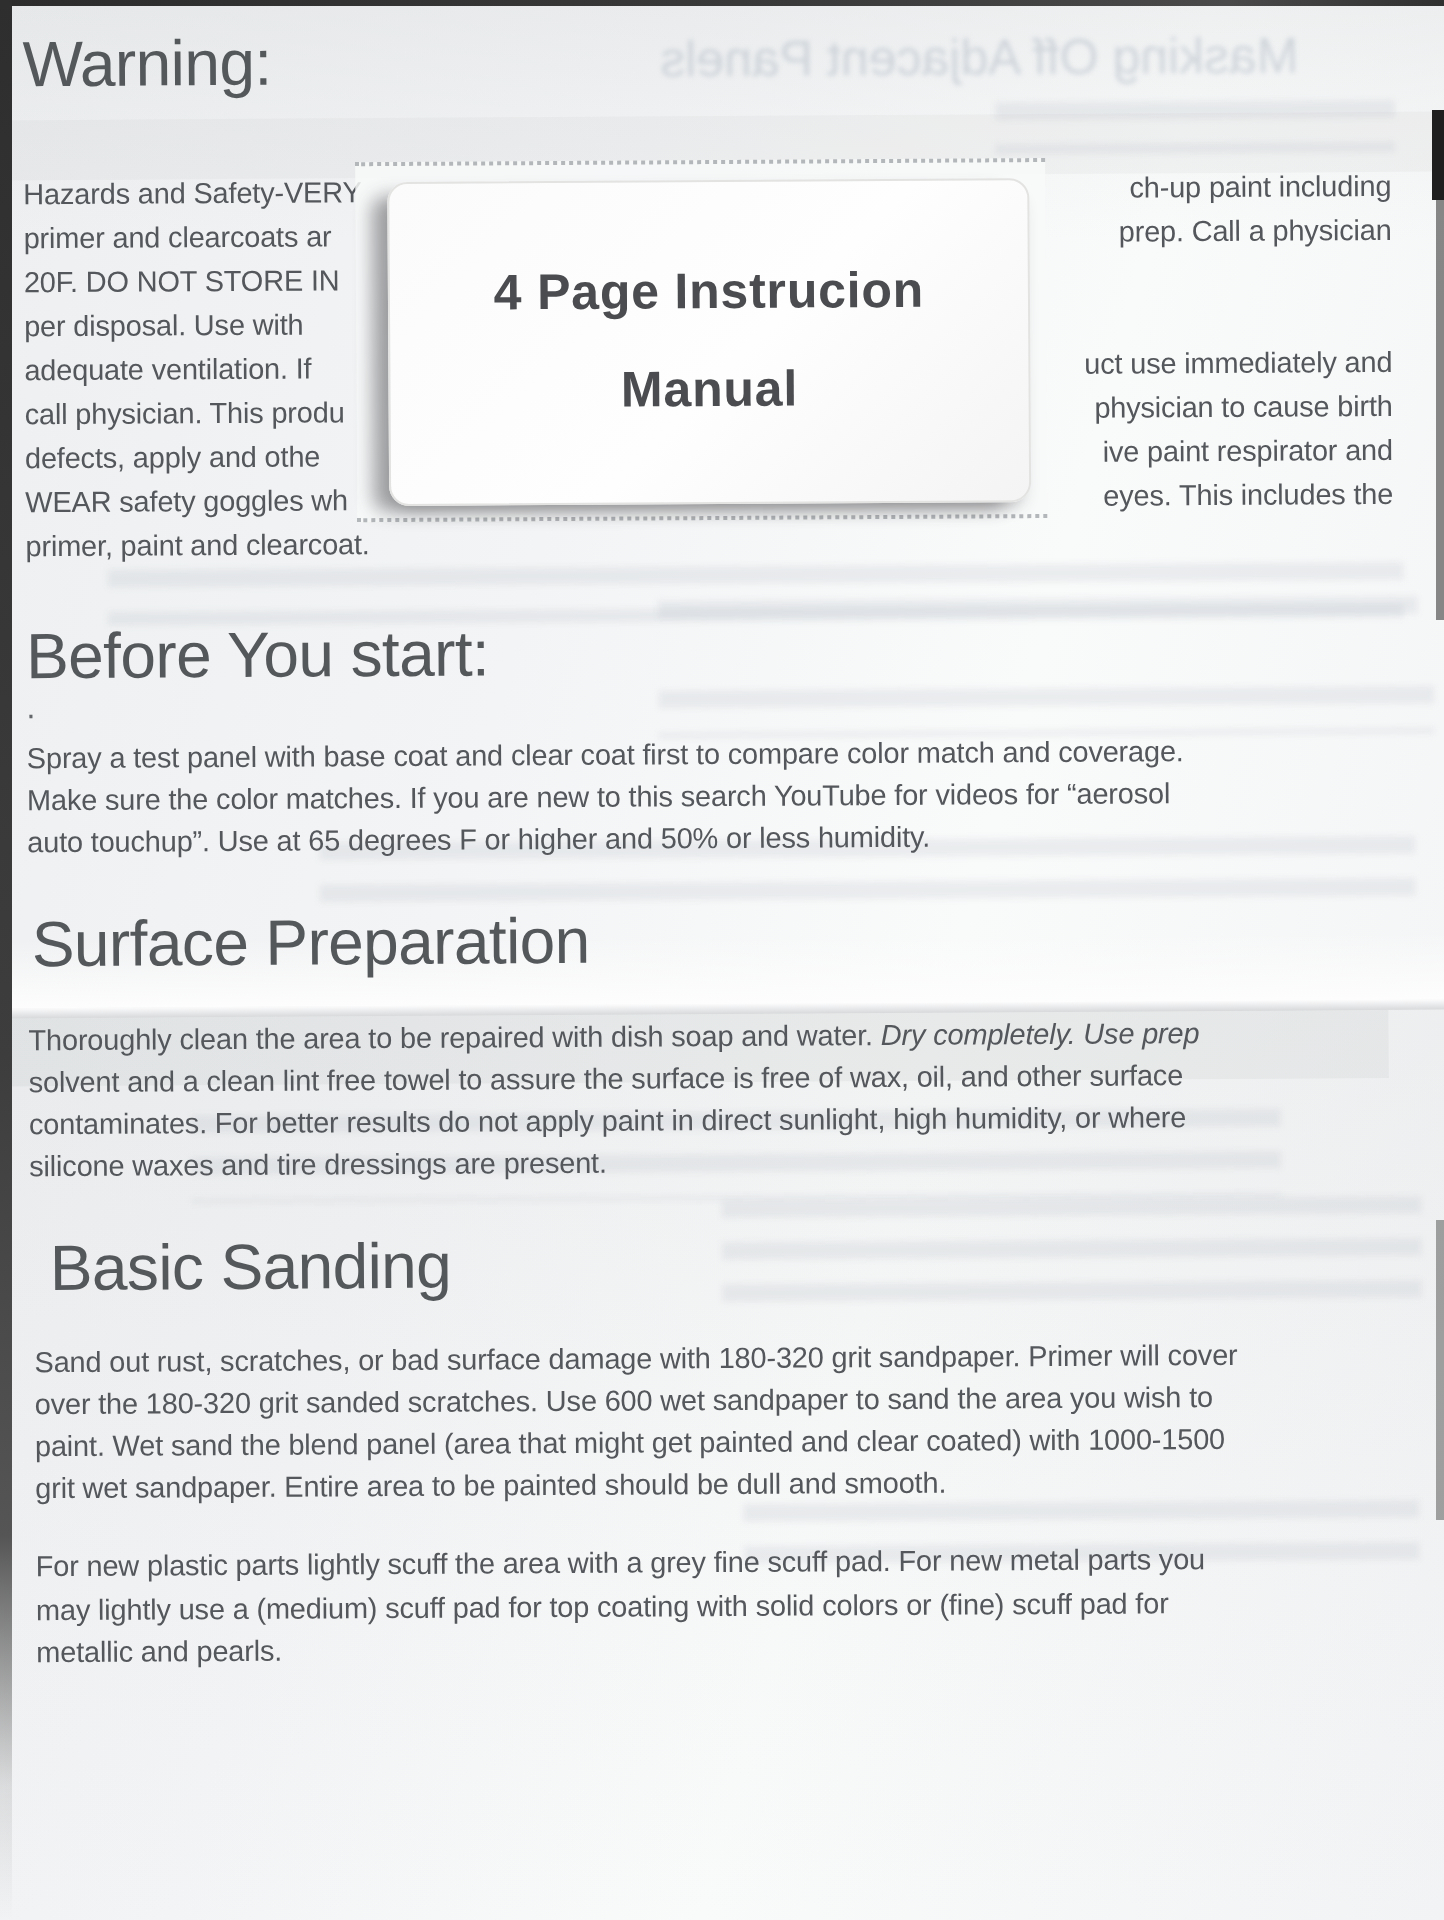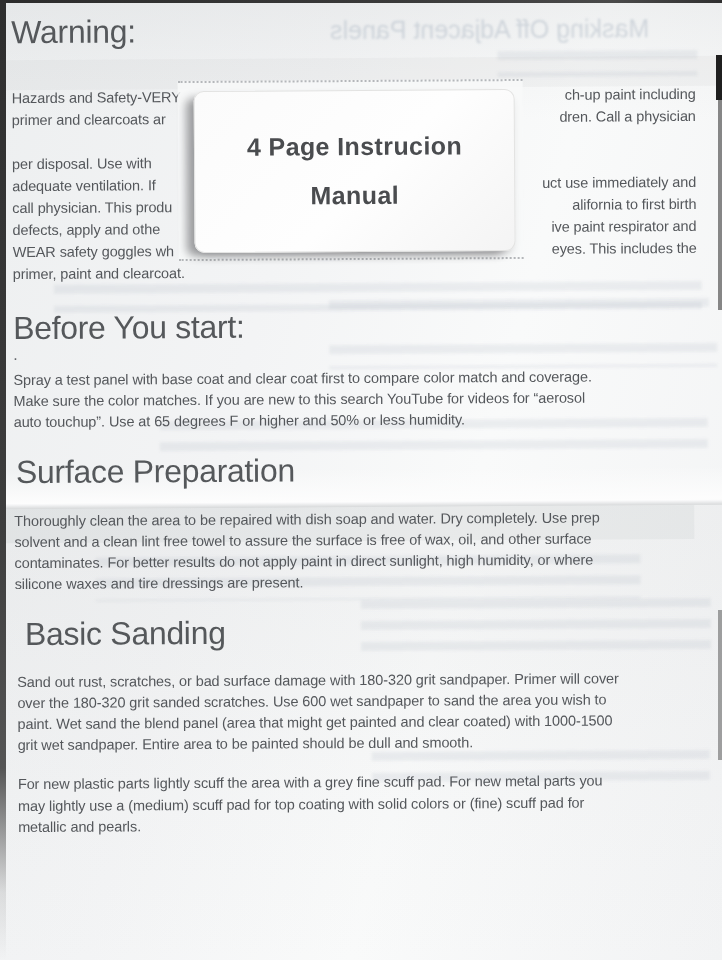--- a/index.html
+++ b/index.html
@@ -51,21 +51,21 @@
   .h-warning{left:14px;top:12px;}
   .h-before{left:14px;top:308px;}
   .h-surface{left:16px;top:452px;}
   .h-basic{left:24px;top:614px;}
   .para{position:absolute;z-index:2;font-size:14.5px;line-height:21px;letter-spacing:-.1px;
     white-space:pre-line;color:#54575b;}
   .p-before{left:14px;top:368px;width:700px;}
   .p-surface{left:14px;top:509px;width:705px;}
   .p-sand1{left:16px;top:670px;width:700px;}
   .p-sand2{left:16px;top:772px;width:700px;line-height:21.5px;}
-  .ital{}
+  .ital{font-style:italic;}
   .stray{position:absolute;left:14px;top:344px;z-index:2;font-size:16px;color:#63666a;}
 
   
   .warn-par{position:absolute;left:14px;top:88px;width:684px;z-index:2;}
   .warn-row{display:flex;justify-content:space-between;height:22px;font-size:14.5px;letter-spacing:-.1px;color:#54575b;}
 
   
   .backing{position:absolute;left:180px;top:80px;width:345px;height:176px;z-index:3;
     background:rgba(248,249,249,.85);
     border-top:2px dotted #b4b7ba;border-bottom:2px dotted #b4b7ba;}
@@ -100,34 +100,35 @@
 
     <h1 class="h-warning">Warning:</h1>
 
     <div class="warn-par">
         <div class="warn-row">
         <span>Hazards and Safety-VERY</span>
         <span>ch-up paint including</span>
       </div>
         <div class="warn-row">
         <span>primer and clearcoats ar</span>
-        <span>dren. Call a physician</span>
+        <span>prep. Call a physician</span>
       </div>
         <div class="warn-row">
+        <span>20F. DO NOT STORE IN</span>
       </div>
         <div class="warn-row">
         <span>per disposal. Use with</span>
       </div>
         <div class="warn-row">
         <span>adequate ventilation. If</span>
         <span>uct use immediately and</span>
       </div>
         <div class="warn-row">
         <span>call physician. This produ</span>
-        <span>alifornia to first birth</span>
+        <span>physician to cause birth</span>
       </div>
         <div class="warn-row">
         <span>defects, apply and othe</span>
         <span>ive paint respirator and</span>
       </div>
         <div class="warn-row">
         <span>WEAR safety goggles wh</span>
         <span>eyes. This includes the</span>
       </div>
         <div class="warn-row">

